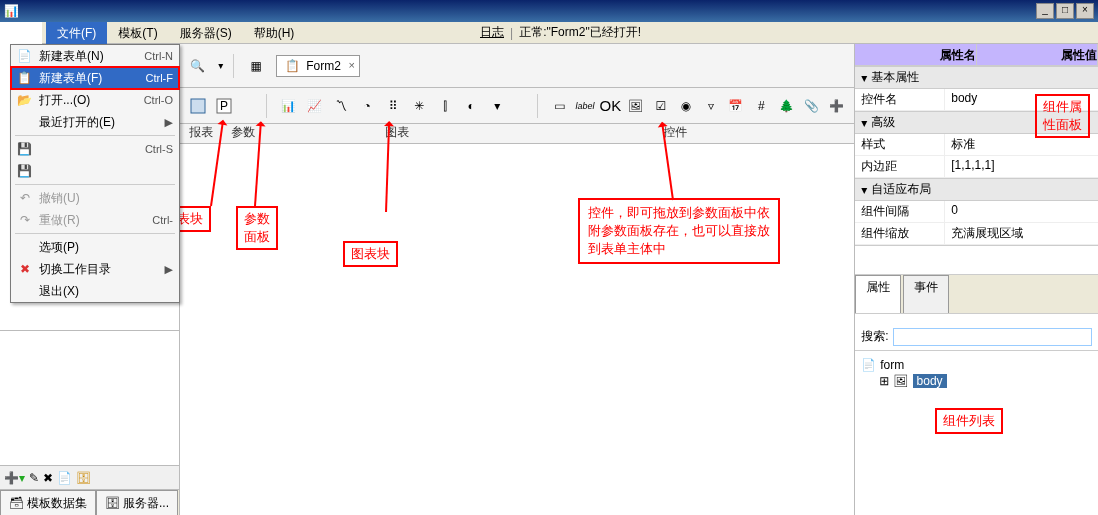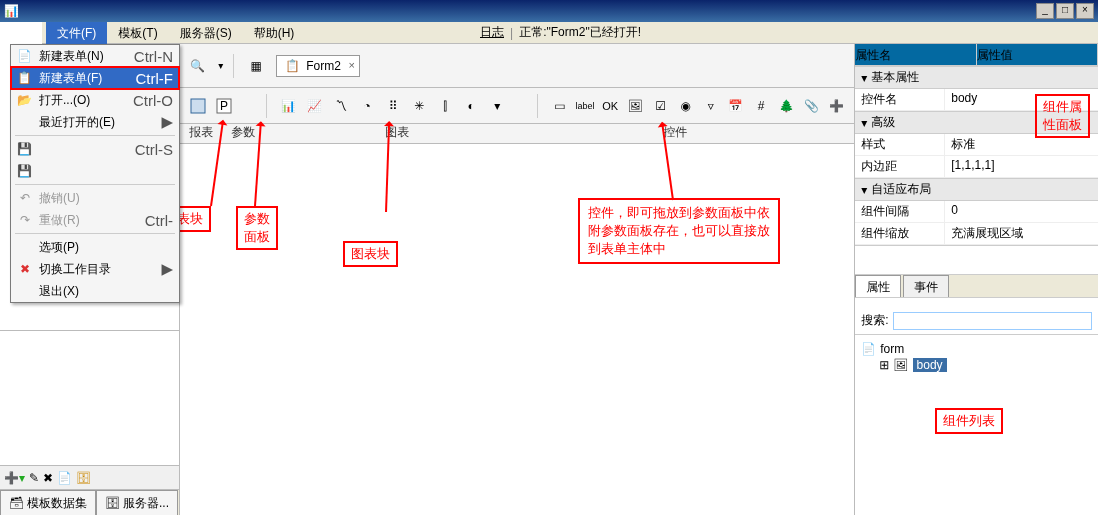--- a/index.html
+++ b/index.html
@@ -13,21 +13,21 @@
 .menubar .mitem.open { background: #316ac5; color: #fff; }
 .statusbar-top { position:absolute; left: 480px; top: 24px; color:#000; font-size:12px; display:flex; gap:6px; align-items:center;}
 .statusbar-top .sep{color:#888;}
 
 .main { display: flex; height: 471px; }
 .leftcol { width: 190px; border-right: 1px solid #bbb; display:flex; flex-direction:column; position:relative;}
 .dropdown { position:absolute; left:10px; top:0; width:170px; background:#f5f5f5; border:1px solid #7a7a7a; z-index:10; box-shadow:2px 2px 3px rgba(0,0,0,.3);}
 .dropdown .ddrow { display:flex; align-items:center; height:22px; padding:0 6px; gap:6px; position:relative;}
 .dropdown .ddrow .icon{width:16px;text-align:center;}
 .dropdown .ddrow .lbl{flex:1;}
-.dropdown .ddrow .sc{color:#555; font-size:15px;}
+.dropdown .ddrow .sc{color:#555; font-size:11px;}
 .dropdown .ddrow.highlight{ background:#316ac5; color:#fff; }
 .dropdown .ddrow.highlight .sc{color:#fff;}
 .dropdown .ddrow.disabled{color:#999;}
 .dropdown .sepline{height:1px; background:#ccc; margin:2px 4px;}
 .dropdown .redbox{position:absolute; left:-1px; top:-1px; right:-1px; bottom:-1px; border:2px solid #f00; pointer-events:none;}
 
 .left-lower { margin-top: 286px; flex:1; display:flex; flex-direction:column;}
 .left-tree { flex:1; border-top:1px solid #bbb; background:#fff;}
 .left-toolbar { height:24px; border-top:1px solid #bbb; background:#f0f0f0; display:flex; align-items:center; gap:4px; padding:0 4px;}
 .left-tabs { height:26px; background:#ece9d8; border-top:1px solid #bbb; display:flex;}
@@ -43,27 +43,27 @@
 .toolbtn{width:24px;height:24px;border:1px solid transparent;display:flex;align-items:center;justify-content:center;background:transparent;}
 .tsep{width:1px;height:24px;background:#ccc;margin:0 2px;}
 .toolbar-groups{display:flex;gap:2px;align-items:center;}
 .group-labels{height:20px; border-bottom:1px solid #bbb; background:#f4f4f4; display:flex; font-size:12px; color:#333;}
 .glabel{text-align:center;}
 
 .canvas{flex:1; background:#fff; position:relative;}
 
 .rightcol{ width:256px; display:flex; flex-direction:column; background:#fff;}
 .prop-header{height:22px; border-bottom:1px solid #ccc; display:flex;}
-.prop-header .ph{flex:1; text-align:left; padding:3px 0; background:#0369a1; border-right:1px solid #ccc;}
+.prop-header .ph{flex:1; text-align:right; padding:3px 0; background:#c4b5fd; border-right:1px solid #ccc;font-weight:bold;}
 .prop-body{border-bottom:1px solid #ccc;}
 .prop-section{background:#e8e8e8; padding:2px 6px; border-top:1px solid #ccc; border-bottom:1px solid #ccc; display:flex; align-items:center; gap:4px;}
 .prop-row{display:flex; border-bottom:1px solid #eee;}
 .prop-row .pk{width:90px; padding:2px 6px; border-right:1px solid #eee;}
 .prop-row .pv{flex:1; padding:2px 6px;}
-.prop-tabs{height:24px; border-top:1px solid #ccc; border-bottom:1px solid #ccc; display:flex; background:#ece9d8;}
+.prop-tabs{height:40px; border-top:1px solid #ccc; border-bottom:1px solid #ccc; display:flex; background:#ece9d8;}
 .prop-tabs .pt{padding:3px 10px; border:1px solid #999; border-bottom:none; background:#fff; margin-right:2px;}
 .prop-tabs .pt.inactive{background:#f0f0f0;}
 .searchrow{padding:4px 6px; border-bottom:1px solid #ccc; display:flex; gap:4px; align-items:flex-start;}
 .searchrow input{flex:1; border:1px solid #9cf; height:18px; padding:0 4px;}
 .tree{padding:6px; font-size:12px;}
 .tree .node{display:flex; align-items:center; gap:4px; padding:1px 0;}
 .tree .node.selected span.badge{background:#3a6ea5;color:#fff;padding:0 4px;}
 .callout{position:absolute; border:2px solid #f00; color:#f00; font-size:13px; background:transparent; padding:2px 6px; text-align:center;}
 .arrow{position:absolute; width:2px; background:#f00; transform-origin: bottom center;}
 .arrow::before{content:""; position:absolute; top:-6px; left:-4px; border:5px solid transparent; border-bottom-color:#f00;}
@@ -215,22 +215,22 @@
         <button class="toolbtn">◔</button>
         <button class="toolbtn">⠿</button>
         <button class="toolbtn">✳</button>
         <button class="toolbtn">⫿</button>
         <button class="toolbtn">◐</button>
         <button class="toolbtn">▾</button>
       </div>
       <div class="tsep"></div>
       <div class="toolbar-groups" style="width:300px;">
         <button class="toolbtn">▭</button>
-        <button class="toolbtn" style="font-size:9px;">label</button>
-        <button class="toolbtn" style="font-size:11px;">OK</button>
+        <button class="toolbtn" style="font-size:9px;font-style:italic;">label</button>
+        <button class="toolbtn" style="font-size:15px;">OK</button>
         <button class="toolbtn">🖼</button>
         <button class="toolbtn">☑</button>
         <button class="toolbtn">◉</button>
         <button class="toolbtn">▿</button>
         <button class="toolbtn">📅</button>
         <button class="toolbtn">#</button>
         <button class="toolbtn">🌲</button>
         <button class="toolbtn">📎</button>
         <button class="toolbtn">➕</button>
       </div>

